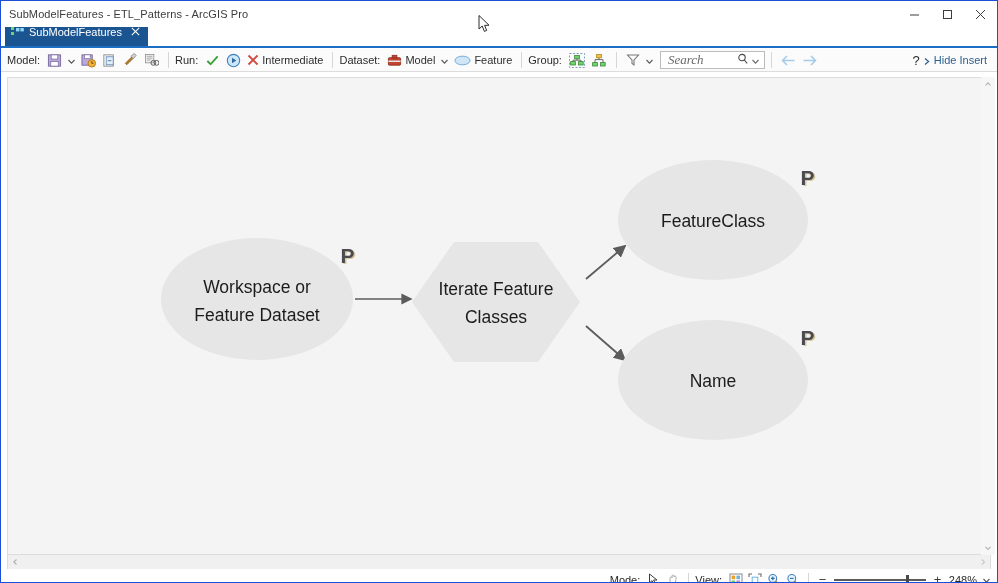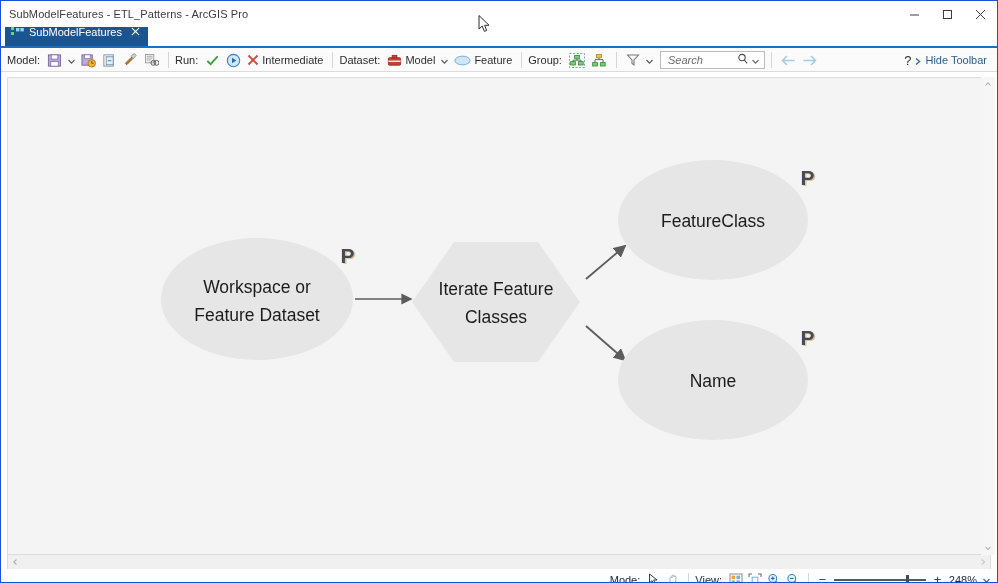--- a/index.html
+++ b/index.html
@@ -92,22 +92,22 @@
   .caret { width: 9px; height: 9px; color: #5a5a5a; margin: 0 2px; }
 
   .searchbox {
     display: flex; align-items: center;
     width: 105px; height: 18px;
     border: 1px solid #bcbcbc; background: #ffffff;
     padding: 0 2px 0 5px; margin-left: 4px;
   }
   .searchbox input {
     border: 0; outline: 0; width: 100%; height: 14px;
-    font-size: 11px; font-style: italic; color: #3c3c3c;
-    font-family: Liberation Sans, sans-serif;
+    font-size: 13px; font-style: italic; color: #3c3c3c;
+    font-family: Liberation Serif, serif;
     background: transparent;
   }
   .searchbox input::placeholder { color: #6a6a6a; font-style: italic; opacity: 1; }
 
   .nav-arrow { color: #a6cbe8; width: 15px; height: 13px; margin: 0 3px; }
 
   .toolbar-right {
     margin-left: auto; display: flex; align-items: center;
     padding-right: 10px; gap: 3px; color: #4a6a8a;
   }
@@ -417,21 +417,21 @@
         </svg>
     </span>
 
     <div class="toolbar-right">
       <span class="help-q">?</span>
       <span class="chev-r">
         <svg width="8" height="9" viewBox="0 0 8 9">
             <path d="M2 1.5 L5.6 4.5 L2 7.5" fill="none" stroke="#2b5f8f" stroke-width="1.2"></path>
           </svg>
       </span>
-      <span class="hide-toolbar-link">Hide Toolbar</span>
+      <span class="hide-toolbar-link">Hide Insert</span>
     </div>
   </div>
 
   <div class="canvas-outer">
     <svg class="canvas-svg" width="982" height="476" viewBox="0 0 982 476">
       <defs>
         <marker id="arrowhead" markerWidth="7" markerHeight="7" refX="6" refY="3.5" orient="auto">
           <path d="M0,0 L7,3.5 L0,7 Z" fill="#5c5c5c"></path>
         </marker>
       </defs>

